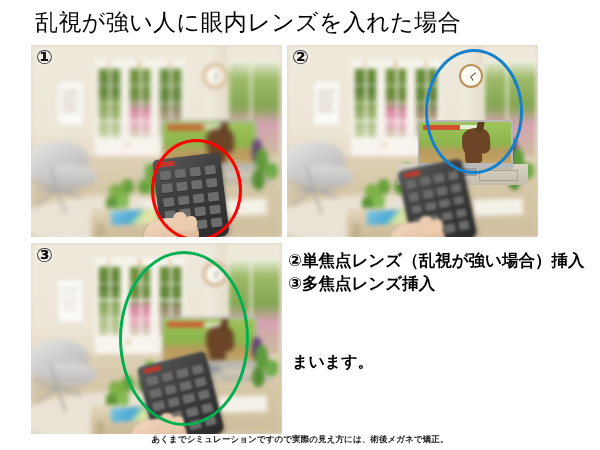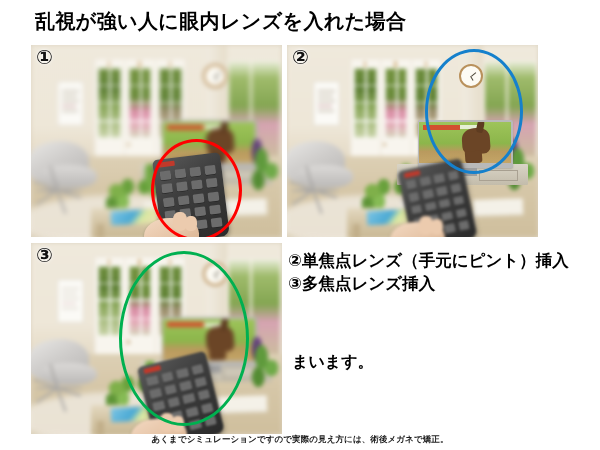--- a/index.html
+++ b/index.html
@@ -14,22 +14,22 @@
     overflow: hidden;
     font-family: "Liberation Sans", "DejaVu Sans", sans-serif;
     color: #000000;
   }
 
   
   #slide-title {
     position: absolute;
     left: 35px;
     top: 9px;
-    font-size: 20px;
-    font-weight: bold;
+    font-size: 23px;
+    font-weight: normal;
     letter-spacing: 0.4px;
     white-space: nowrap;
     line-height: 1.2;
   }
 
   
   .photo-panel {
     position: absolute;
     overflow: hidden;
     background: #ddd4c2;
@@ -751,21 +751,21 @@
       <div class="finger" style="left:52%;top:-14%;width:26%;height:48%;"></div>
       <div class="finger" style="left:74%;top:-6%;width:22%;height:40%;"></div>
     </div>
   </div>
 
   <div class="highlight" id="ellipse-green"></div>
   <div class="panel-number">③</div>
 </div>
 
 <div id="legend-list">
-  <div>②単焦点レンズ（手元にピント）挿入</div>
+  <div>②単焦点レンズ（乱視が強い場合）挿入</div>
   <div>③多焦点レンズ挿入</div>
 </div>
 
 <div id="note-block">
   <div>まいます。</div>
 </div>
 
 <div id="footer-note">あくまでシミュレーションですので実際の見え方には、術後メガネで矯正。</div>
 
 </body></html>

